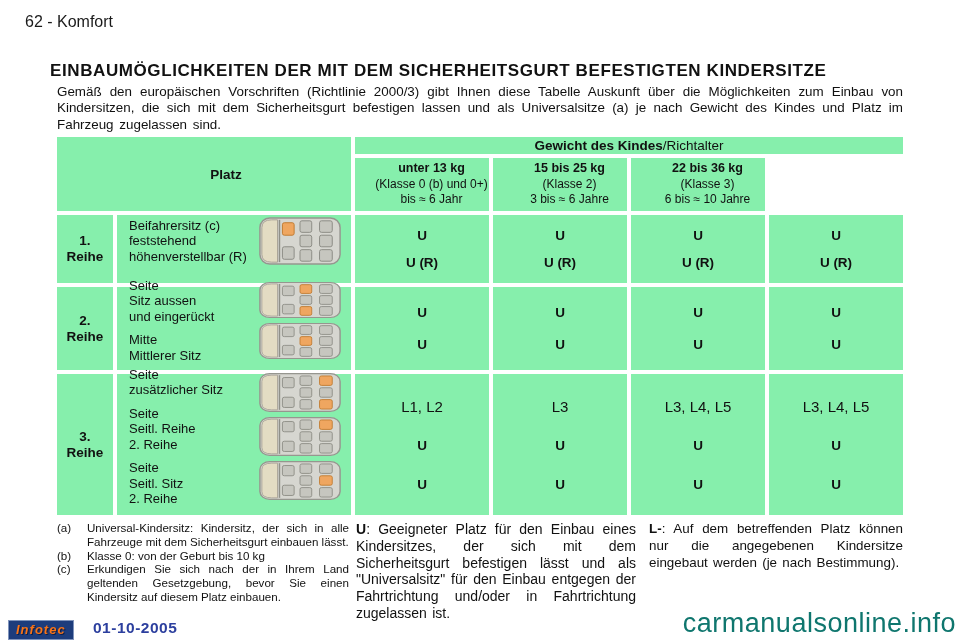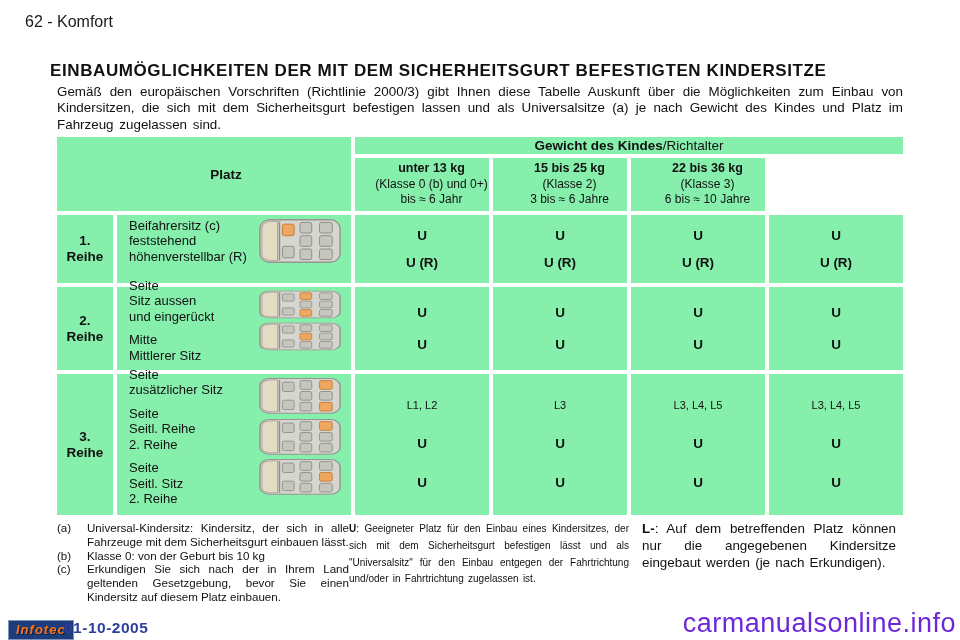--- a/index.html
+++ b/index.html
@@ -23,53 +23,53 @@
          font-weight:bold;font-size:13.5px;padding-left:44px;}
   .gwk{grid-column:3/7;grid-row:1;display:flex;align-items:center;justify-content:center;
        font-size:13.5px;}
   .gwk b{font-weight:bold;}
   .hcell{grid-row:2;display:flex;flex-direction:column;align-items:center;justify-content:center;
          font-size:12px;line-height:15.5px;text-align:right;padding-left:19px;}
   .hc-weight{font-weight:bold;font-size:12.5px;}
 
   .lcell{grid-column:1;display:flex;flex-direction:column;align-items:center;justify-content:center;
          font-weight:bold;font-size:13.5px;line-height:16px;text-align:center;}
-  .dcell{grid-column:2;display:flex;padding:3px 2px 19px 12px;box-sizing:border-box;}
+  .dcell{grid-column:2;display:flex;align-items:center;padding:3px 2px 19px 12px;box-sizing:border-box;}
   .desc-texts{flex:1;display:flex;flex-direction:column;justify-content:center;gap:8px;}
   .desc-par{font-size:13px;line-height:15.5px;}
   .desc-cars{width:94px;display:flex;flex-direction:column;justify-content:center;
              align-items:center;gap:3px;padding-right:2px;}
   .vcell{display:flex;flex-direction:column;justify-content:space-evenly;align-items:center;
          font-weight:bold;font-size:13.5px;}
-  .val-light{font-weight:normal;font-size:11px;}
+  .val-light{font-weight:normal;font-size:15px;}
 
   .car{display:block;}
   .seat{fill:#c6c6bf;stroke:#8b8b84;stroke-width:1;}
   .seat.hl{fill:#efa660;stroke:#c07a30;}
 
   .notes{position:absolute;left:57px;top:521px;width:846px;display:flex;align-items:flex-start;}
   .note-col1{width:292px;font-size:11.6px;line-height:13.8px;}
   .note-item{display:flex;}
   .note-marker{width:30px;flex:none;}
   .note-text{flex:1;text-align:justify;}
-  .note-col2{width:280px;margin-left:0;font-size:10px;line-height:16.8px;
+  .note-col2{width:280px;margin-left:7px;font-size:14px;line-height:16.8px;
              text-align:justify;word-spacing:1.5px;}
   .note-col3{width:254px;margin-left:13px;font-size:13.4px;line-height:16.8px;
              text-align:justify;word-spacing:1.5px;}
   .note-col3 p{margin:0;}
   .nb{font-weight:bold;}
 
   .logo{position:absolute;left:8px;top:620px;background:#1d3c7c;color:#f97316;
         font-weight:bold;font-style:italic;font-size:13px;letter-spacing:1px;
         padding:1px 7px 2px 7px;border:1px solid #8094bc;
         text-shadow:1px 1px 0 #0c1f4a;}
-  .date{position:absolute;left:64px;top:619px;color:#2c3f9e;font-weight:bold;font-size:15.5px;
+  .date{position:absolute;left:93px;top:619px;color:#2c3f9e;font-weight:bold;font-size:15.5px;
         letter-spacing:0.5px;}
 
-  .watermark{position:absolute;right:4px;bottom:1px;font-size:27px;color:#6d28d9;
+  .watermark{position:absolute;right:4px;bottom:1px;font-size:27px;color:#0f766e;
              letter-spacing:0.5px;}
 </style>
 </head>
 <body>
 
 <div class="page">
 
   <div class="page-header">
     <span>62 - Komfort</span>
   </div>
@@ -309,21 +309,21 @@
       </div>
       <div class="note-item">
         <span class="note-marker">(c)</span>
         <span class="note-text">Erkundigen Sie sich nach der in Ihrem Land geltenden Gesetzgebung, bevor Sie einen Kindersitz auf diesem Platz einbauen.</span>
       </div>
     </div>
     <div class="note-col2">
       <span class="nb">U</span><span>: Geeigneter Platz für den Einbau eines Kindersitzes, der sich mit dem Sicherheitsgurt befestigen lässt und als "Universalsitz" für den Einbau entgegen der Fahrtrichtung und/oder in Fahrtrichtung zugelassen ist.</span>
     </div>
     <div class="note-col3">
-      <p><span class="nb">L-</span><span>: Auf dem betreffenden Platz können nur die angegebenen Kindersitze eingebaut werden (je nach Erkundigen).</span></p>
+      <p><span class="nb">L-</span><span>: Auf dem betreffenden Platz können nur die angegebenen Kindersitze eingebaut werden (je nach Bestimmung).</span></p>
     </div>
   </div>
 
   <div class="logo">Infotec</div>
   <div class="date">01-10-2005</div>
 
   <div class="watermark">carmanualsonline.info</div>
 
 </div>
 

